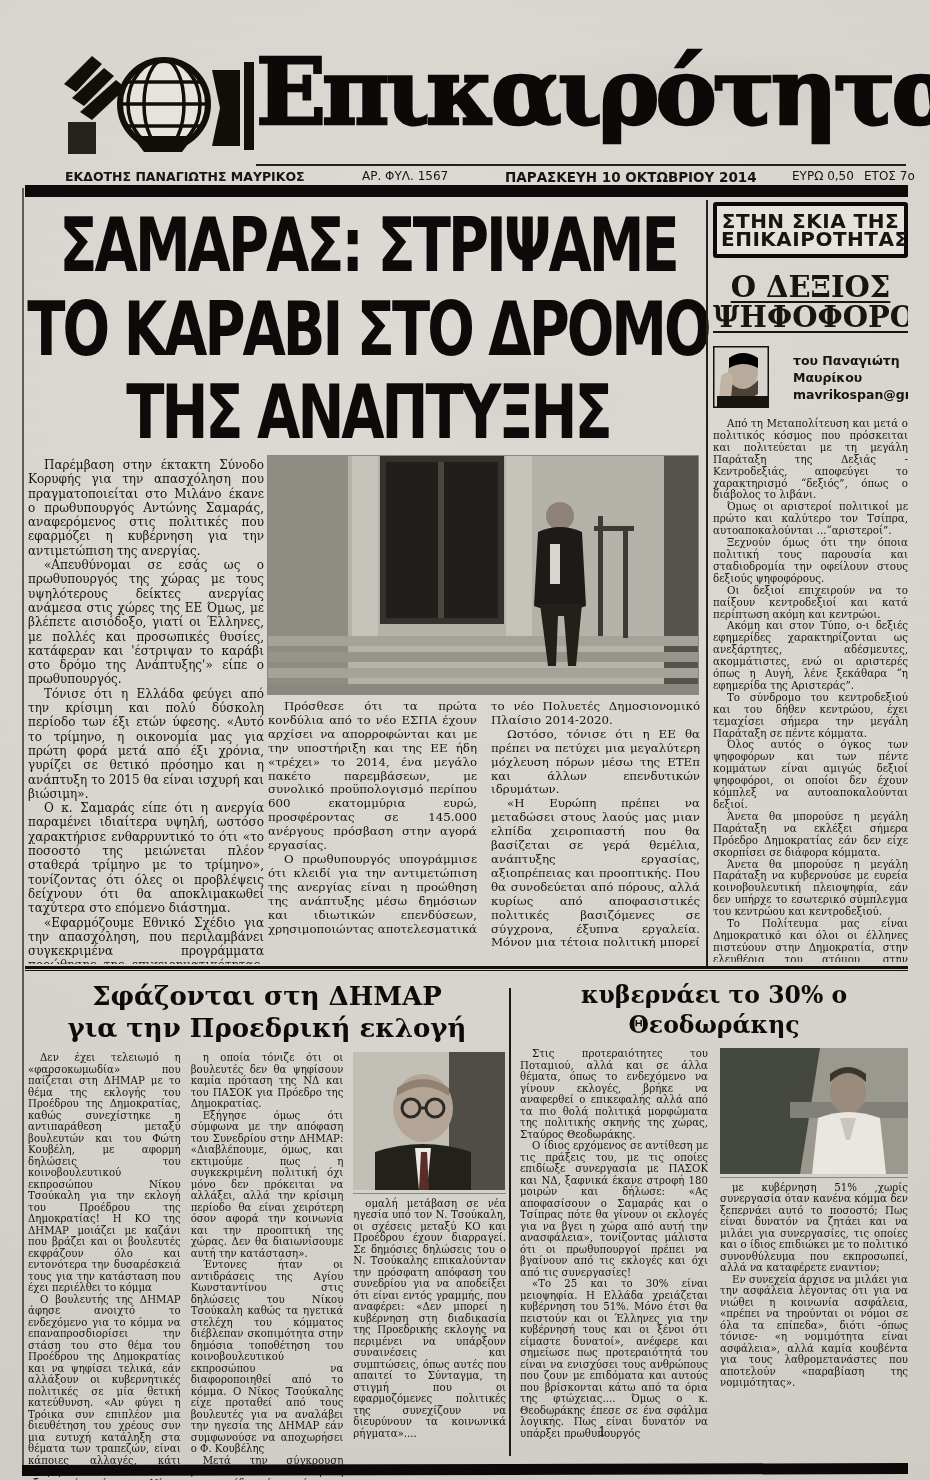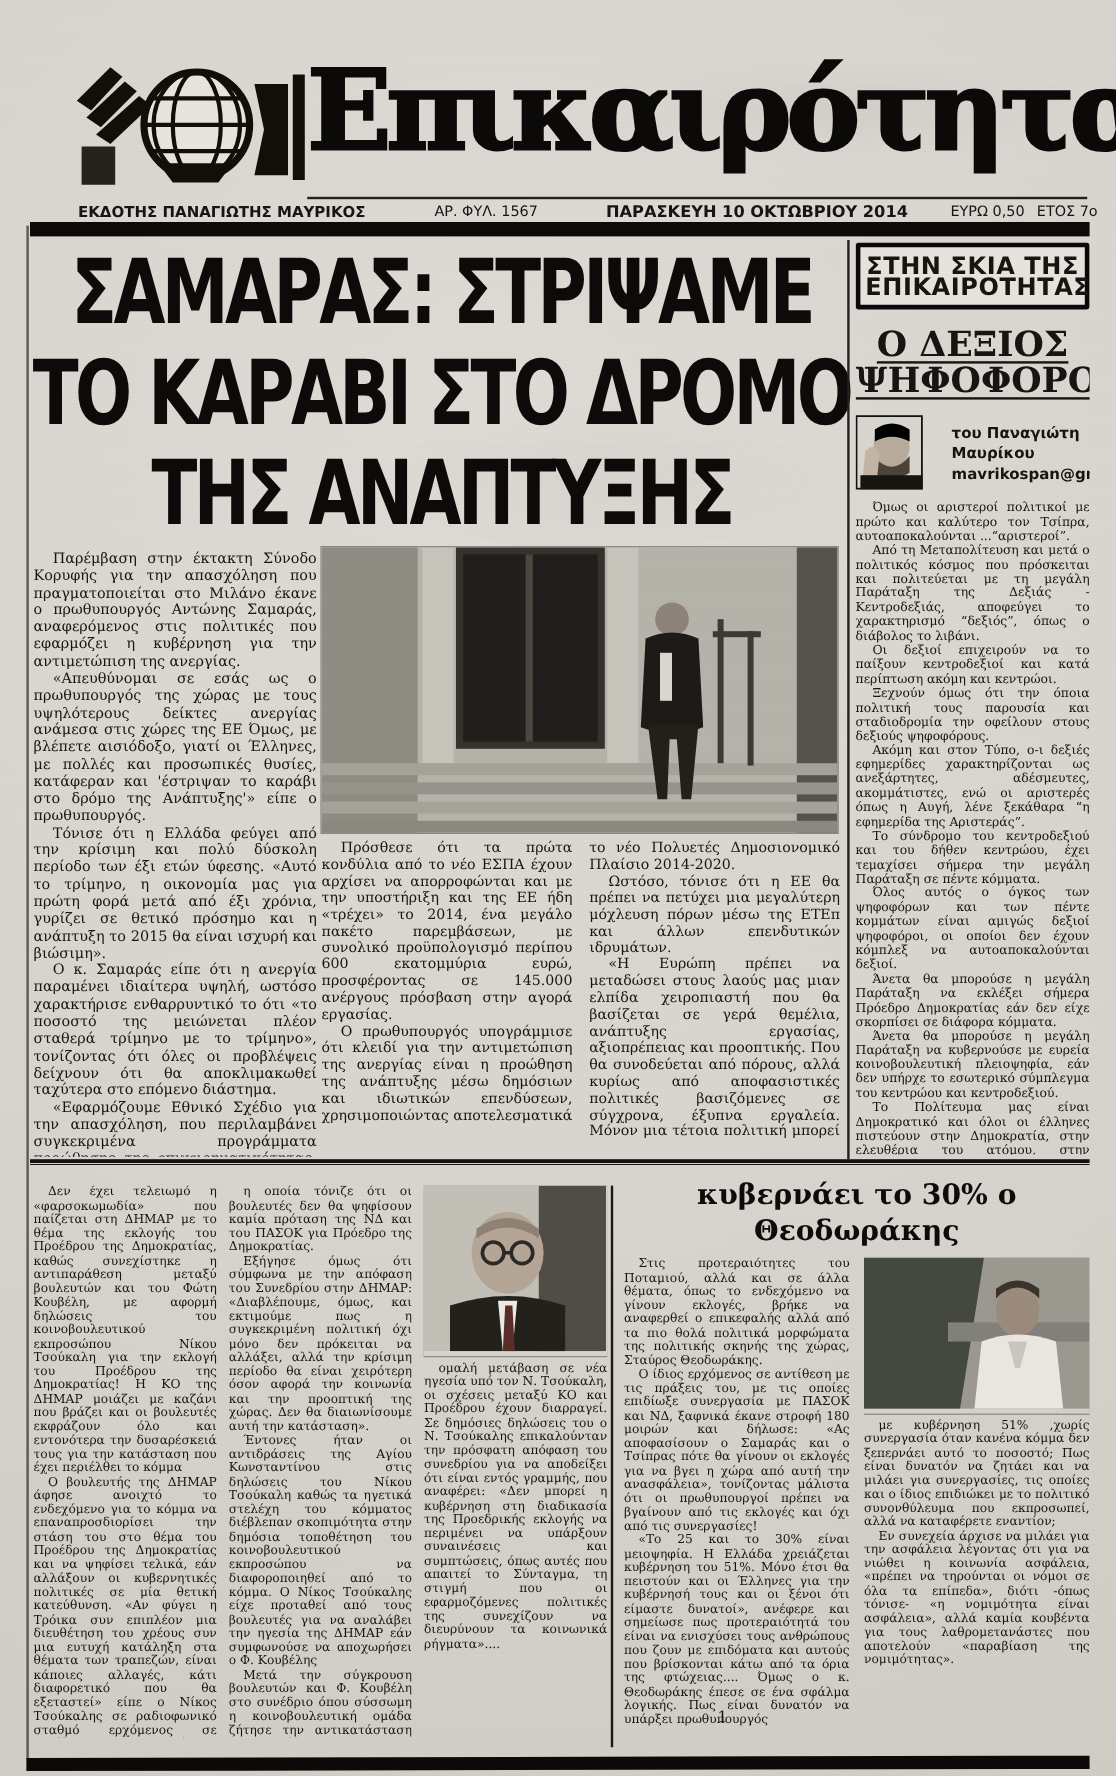--- a/index.html
+++ b/index.html
@@ -138,24 +138,24 @@
         <path d="M16 12 Q30 2 45 12 L45 22 Q30 14 16 22 Z" fill="#2d2username823"></path>
         <path d="M8 30 Q16 22 20 32 L18 52 L6 52 Z" fill="#c3b5a6"></path>
         <rect x="4" y="50" width="52" height="12" fill="#17150f"></rect>
       </svg>
       <div class="sb-author-lines">
         <div>του Παναγιώτη Μαυρίκου</div>
         <div>mavrikospan@gmail.com</div>
       </div>
     </div>
     <div class="sb-body">
+      <p>Από τη Μεταπολίτευση και μετά ο πολιτικός κόσμος που πρόσκειται και πολιτεύεται με τη μεγάλη Παράταξη της Δεξιάς - Κεντροδεξιάς, αποφεύγει το χαρακτηρισμό “δεξιός”, όπως ο διάβολος το λιβάνι.</p>
       <p>Όμως οι αριστεροί πολιτικοί με πρώτο και καλύτερο τον Τσίπρα, αυτοαποκαλούνται ...“αριστεροί”.</p>
-      <p>Από τη Μεταπολίτευση και μετά ο πολιτικός κόσμος που πρόσκειται και πολιτεύεται με τη μεγάλη Παράταξη της Δεξιάς - Κεντροδεξιάς, αποφεύγει το χαρακτηρισμό “δεξιός”, όπως ο διάβολος το λιβάνι.</p>
+      <p>Ξεχνούν όμως ότι την όποια πολιτική τους παρουσία και σταδιοδρομία την οφείλουν στους δεξιούς ψηφοφόρους.</p>
       <p>Οι δεξιοί επιχειρούν να το παίξουν κεντροδεξιοί και κατά περίπτωση ακόμη και κεντρώοι.</p>
-      <p>Ξεχνούν όμως ότι την όποια πολιτική τους παρουσία και σταδιοδρομία την οφείλουν στους δεξιούς ψηφοφόρους.</p>
       <p>Ακόμη και στον Τύπο, ο-ι δεξιές εφημερίδες χαρακτηρίζονται ως ανεξάρτητες, αδέσμευτες, ακομμάτιστες, ενώ οι αριστερές όπως η Αυγή, λένε ξεκάθαρα “η εφημερίδα της Αριστεράς”.</p>
       <p>Το σύνδρομο του κεντροδεξιού και του δήθεν κεντρώου, έχει τεμαχίσει σήμερα την μεγάλη Παράταξη σε πέντε κόμματα.</p>
       <p>Όλος αυτός ο όγκος των ψηφοφόρων και των πέντε κομμάτων είναι αμιγώς δεξιοί ψηφοφόροι, οι οποίοι δεν έχουν κόμπλεξ να αυτοαποκαλούνται δεξιοί.</p>
       <p>Άνετα θα μπορούσε η μεγάλη Παράταξη να εκλέξει σήμερα Πρόεδρο Δημοκρατίας εάν δεν είχε σκορπίσει σε διάφορα κόμματα.</p>
       <p>Άνετα θα μπορούσε η μεγάλη Παράταξη να κυβερνούσε με ευρεία κοινοβουλευτική πλειοψηφία, εάν δεν υπήρχε το εσωτερικό σύμπλεγμα του κεντρώου και κεντροδεξιού.</p>
       <p>Το Πολίτευμα μας είναι Δημοκρατικό και όλοι οι έλληνες πιστεύουν στην Δημοκρατία, στην ελευθέρια του ατόμου, στην ισονομία και στην ελεύθερη διακίνηση των ιδεών.</p>
 
     </div>
   </div>
 
@@ -199,20 +199,24 @@
     <p>Πρόσθεσε ότι τα πρώτα κονδύλια από το νέο ΕΣΠΑ έχουν αρχίσει να απορροφώνται και με την υποστήριξη και της ΕΕ ήδη «τρέχει» το 2014, ένα μεγάλο πακέτο παρεμβάσεων, με συνολικό προϋπολογισμό περίπου 600 εκατομμύρια ευρώ, προσφέροντας σε 145.000 ανέργους πρόσβαση στην αγορά εργασίας.</p>
     <p>Ο πρωθυπουργός υπογράμμισε ότι κλειδί για την αντιμετώπιση της ανεργίας είναι η προώθηση της ανάπτυξης μέσω δημόσιων και ιδιωτικών επενδύσεων, χρησιμοποιώντας αποτελεσματικά το νέο Πολυετές Δημοσιονομικό Πλαίσιο 2014-2020.</p>
     <p>Ωστόσο, τόνισε ότι η ΕΕ θα πρέπει να πετύχει μια μεγαλύτερη μόχλευση πόρων μέσω της ΕΤΕπ και άλλων επενδυτικών ιδρυμάτων.</p>
     <p>«Η Ευρώπη πρέπει να μεταδώσει στους λαούς μας μιαν ελπίδα χειροπιαστή που θα βασίζεται σε γερά θεμέλια, ανάπτυξης εργασίας, αξιοπρέπειας και προοπτικής. Που θα συνοδεύεται από πόρους, αλλά κυρίως από αποφασιστικές πολιτικές βασιζόμενες σε σύγχρονα, έξυπνα εργαλεία. Μόνον μια τέτοια πολιτική μπορεί να συμπληρώσει αποτελεσματικά τη διαρθρωτική προσαρμογή που έχουμε επιτύχει. Μόνον μια τέτοια πολιτική μπορεί να διασφαλίσει ότι οι θυσίες των λαών της Ευρώπης μπορούν να αποδώσουν ένα νέο μοντέλο βιώσιμης και δυναμικής ανάπτυξης» ανέφερε ο πρωθυπουργός.</p>
 
   </div>
 
   <div class="mid-divider"></div>
 
   <div class="ba dimar">
+    <div class="ba-headline">
+      <div>Σφάζονται στη ΔΗΜΑΡ</div>
+      <div>για την Προεδρική εκλογή</div>
+    </div>
     <div class="ba-cols">
       <div class="ba-col">
         <p>Δεν έχει τελειωμό η «φαρσοκωμωδία» που παίζεται στη ΔΗΜΑΡ με το θέμα της εκλογής του Προέδρου της Δημοκρατίας, καθώς συνεχίστηκε η αντιπαράθεση μεταξύ βουλευτών και του Φώτη Κουβέλη, με αφορμή δηλώσεις του κοινοβουλευτικού εκπροσώπου Νίκου Τσούκαλη για την εκλογή του Προέδρου της Δημοκρατίας! Η ΚΟ της ΔΗΜΑΡ μοιάζει με καζάνι που βράζει και οι βουλευτές εκφράζουν όλο και εντονότερα την δυσαρέσκειά τους για την κατάσταση που έχει περιέλθει το κόμμα</p>
         <p>Ο βουλευτής της ΔΗΜΑΡ άφησε ανοιχτό το ενδεχόμενο για το κόμμα να επαναπροσδιορίσει την στάση του στο θέμα του Προέδρου της Δημοκρατίας και να ψηφίσει τελικά, εάν αλλάξουν οι κυβερνητικές πολιτικές σε μία θετική κατεύθυνση. «Αν φύγει η Τρόικα συν επιπλέον μια διευθέτηση του χρέους συν μια ευτυχή κατάληξη στα θέματα των τραπεζών, είναι κάποιες αλλαγές, κάτι διαφορετικό που θα εξεταστεί» είπε ο Νίκος Τσούκαλης σε ραδιοφωνικό σταθμό ερχόμενος σε αντίθεση και αναιρώντας την τοποθέτηση Κουβέλη στο συνέδριο</p>
       </div>
       <div class="ba-col">
         <p>η οποία τόνιζε ότι οι βουλευτές δεν θα ψηφίσουν καμία πρόταση της ΝΔ και του ΠΑΣΟΚ για Πρόεδρο της Δημοκρατίας.</p>
         <p>Εξήγησε όμως ότι σύμφωνα με την απόφαση του Συνεδρίου στην ΔΗΜΑΡ: «Διαβλέπουμε, όμως, και εκτιμούμε πως η συγκεκριμένη πολιτική όχι μόνο δεν πρόκειται να αλλάξει, αλλά την κρίσιμη περίοδο θα είναι χειρότερη όσον αφορά την κοινωνία και την προοπτική της χώρας. Δεν θα διαιωνίσουμε αυτή την κατάσταση».</p>
         <p>Έντονες ήταν οι αντιδράσεις της Αγίου Κωνσταντίνου στις δηλώσεις του Νίκου Τσούκαλη καθώς τα ηγετικά στελέχη του κόμματος διέβλεπαν σκοπιμότητα στην δημόσια τοποθέτηση του κοινοβουλευτικού εκπροσώπου να διαφοροποιηθεί από το κόμμα. Ο Νίκος Τσούκαλης είχε προταθεί από τους βουλευτές για να αναλάβει την ηγεσία της ΔΗΜΑΡ εάν συμφωνούσε να αποχωρήσει ο Φ. Κουβέλης</p>
         <p>Μετά την σύγκρουση βουλευτών και Φ. Κουβέλη στο συνέδριο όπου σύσσωμη η κοινοβουλευτική ομάδα ζήτησε την αντικατάσταση του Προέδρου της ΔΗΜΑΡ και την</p>

